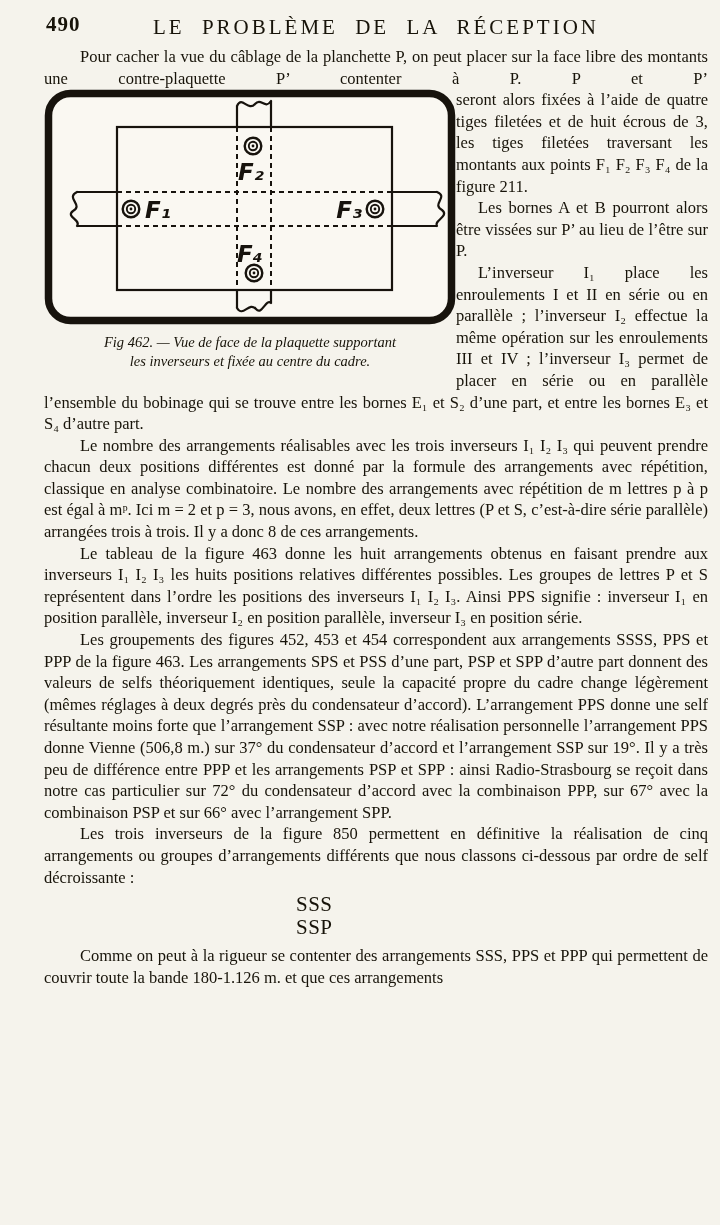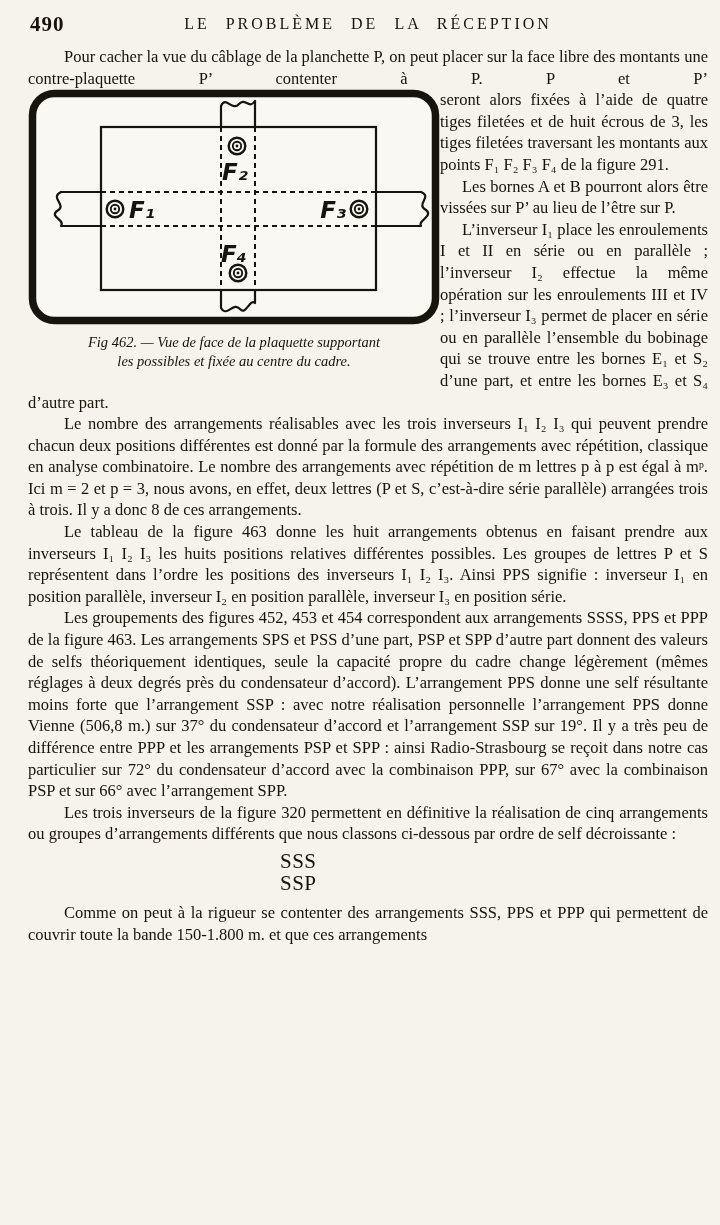--- a/index.html
+++ b/index.html
@@ -11,39 +11,39 @@
     background: #f5f3ec;
   }
   body {
     font-family: "Liberation Serif", "DejaVu Serif", serif;
     color: #171309;
   }
   .page {
     box-sizing: border-box;
     width: 720px;
     height: 1225px;
-    padding: 12px 12px 0 28px;
+    padding: 12px 12px 0 44px;
     position: relative;
   }
   
   .header {
     position: relative;
     height: 34px;
   }
   .pagenum {
     position: absolute;
     left: 2px;
     top: 0;
     font-size: 21px;
     font-weight: bold;
     letter-spacing: 1px;
   }
   .running-title {
     text-align: center;
-    font-size: 16px;
+    font-size: 21px;
     letter-spacing: 3px;
     word-spacing: 9px;
     padding-top: 3px;
     white-space: nowrap;
   }
   
   .flow {
     font-size: 16.5px;
     line-height: 21.6px;
     text-align: justify;
@@ -132,26 +132,26 @@
           <circle cx="210" cy="184" r="1.4" fill="#17130d"></circle>
         </g>
 
         <text x="101" y="129" font-family="DejaVu Sans, sans-serif" font-size="23" font-style="italic" font-weight="bold" fill="#17130d">F₁</text>
         <text x="194" y="91" font-family="DejaVu Sans, sans-serif" font-size="23" font-style="italic" font-weight="bold" fill="#17130d">F₂</text>
         <text x="318" y="129" text-anchor="end" font-family="DejaVu Sans, sans-serif" font-size="23" font-style="italic" font-weight="bold" fill="#17130d">F₃</text>
         <text x="193" y="173" font-family="DejaVu Sans, sans-serif" font-size="23" font-style="italic" font-weight="bold" fill="#17130d">F₄</text>
       </svg>
       <div class="figcaption">
         <span class="cap-line">Fig 462. — Vue de face de la plaquette supportant</span>
-        <span class="cap-line">les possibles et fixée au centre du cadre.</span>
+        <span class="cap-line">les inverseurs et fixée au centre du cadre.</span>
       </div>
     </figure>
 
     <div class="para">
-      <span>seront alors fixées à l’aide de quatre tiges filetées et de huit écrous de 3, les tiges filetées traversant les montants aux points F₁ F₂ F₃ F₄ de la figure 291.</span>
+      <span>seront alors fixées à l’aide de quatre tiges filetées et de huit écrous de 3, les tiges filetées traversant les montants aux points F₁ F₂ F₃ F₄ de la figure 211.</span>
     </div>
 
     <div class="para indent-sm">
       <span>Les bornes A et B pourront alors être vissées sur P’ au lieu de l’être sur P.</span>
     </div>
 
     <div class="para indent-sm">
       <span>L’inverseur I₁ place les enroulements I et II en série ou en parallèle ; l’inverseur I₂ effectue la même opération sur les enroulements III et IV ; l’inverseur I₃ permet de placer en série ou en parallèle l’ensemble du bobinage qui se trouve entre les bornes E₁ et S₂ d’une part, et entre les bornes E₃ et S₄ d’autre part.</span>
     </div>
 
@@ -161,26 +161,26 @@
 
     <div class="para indent">
       <span>Le tableau de la figure 463 donne les huit arrangements obtenus en faisant prendre aux inverseurs I₁ I₂ I₃ les huits positions relatives différentes possibles. Les groupes de lettres P et S représentent dans l’ordre les positions des inverseurs I₁ I₂ I₃. Ainsi PPS signifie : inverseur I₁ en position parallèle, inverseur I₂ en position parallèle, inverseur I₃ en position série.</span>
     </div>
 
     <div class="para indent">
       <span>Les groupements des figures 452, 453 et 454 correspondent aux arrangements SSSS, PPS et PPP de la figure 463. Les arrangements SPS et PSS d’une part, PSP et SPP d’autre part donnent des valeurs de selfs théoriquement identiques, seule la capacité propre du cadre change légèrement (mêmes réglages à deux degrés près du condensateur d’accord). L’arrangement PPS donne une self résultante moins forte que l’arrangement SSP : avec notre réalisation personnelle l’arrangement PPS donne Vienne (506,8 m.) sur 37° du condensateur d’accord et l’arrangement SSP sur 19°. Il y a très peu de différence entre PPP et les arrangements PSP et SPP : ainsi Radio-Strasbourg se reçoit dans notre cas particulier sur 72° du condensateur d’accord avec la combinaison PPP, sur 67° avec la combinaison PSP et sur 66° avec l’arrangement SPP.</span>
     </div>
 
     <div class="para indent">
-      <span>Les trois inverseurs de la figure 320 permettent en définitive la réalisation de cinq arrangements ou groupes d’arrangements différents que nous classons ci-dessous par ordre de self décroissante :</span>
+      <span>Les trois inverseurs de la figure 850 permettent en définitive la réalisation de cinq arrangements ou groupes d’arrangements différents que nous classons ci-dessous par ordre de self décroissante :</span>
     </div>
 
     <div class="arr-list">
       <div>SSS</div>
       <div>SSP</div>
     </div>
 
     <div class="para indent">
-      <span>Comme on peut à la rigueur se contenter des arrangements SSS, PPS et PPP qui permettent de couvrir toute la bande 150-1.800 m. et que ces arrangements</span>
+      <span>Comme on peut à la rigueur se contenter des arrangements SSS, PPS et PPP qui permettent de couvrir toute la bande 180-1.126 m. et que ces arrangements</span>
     </div>
 
   </div>
 </div>
 
 </body></html>

